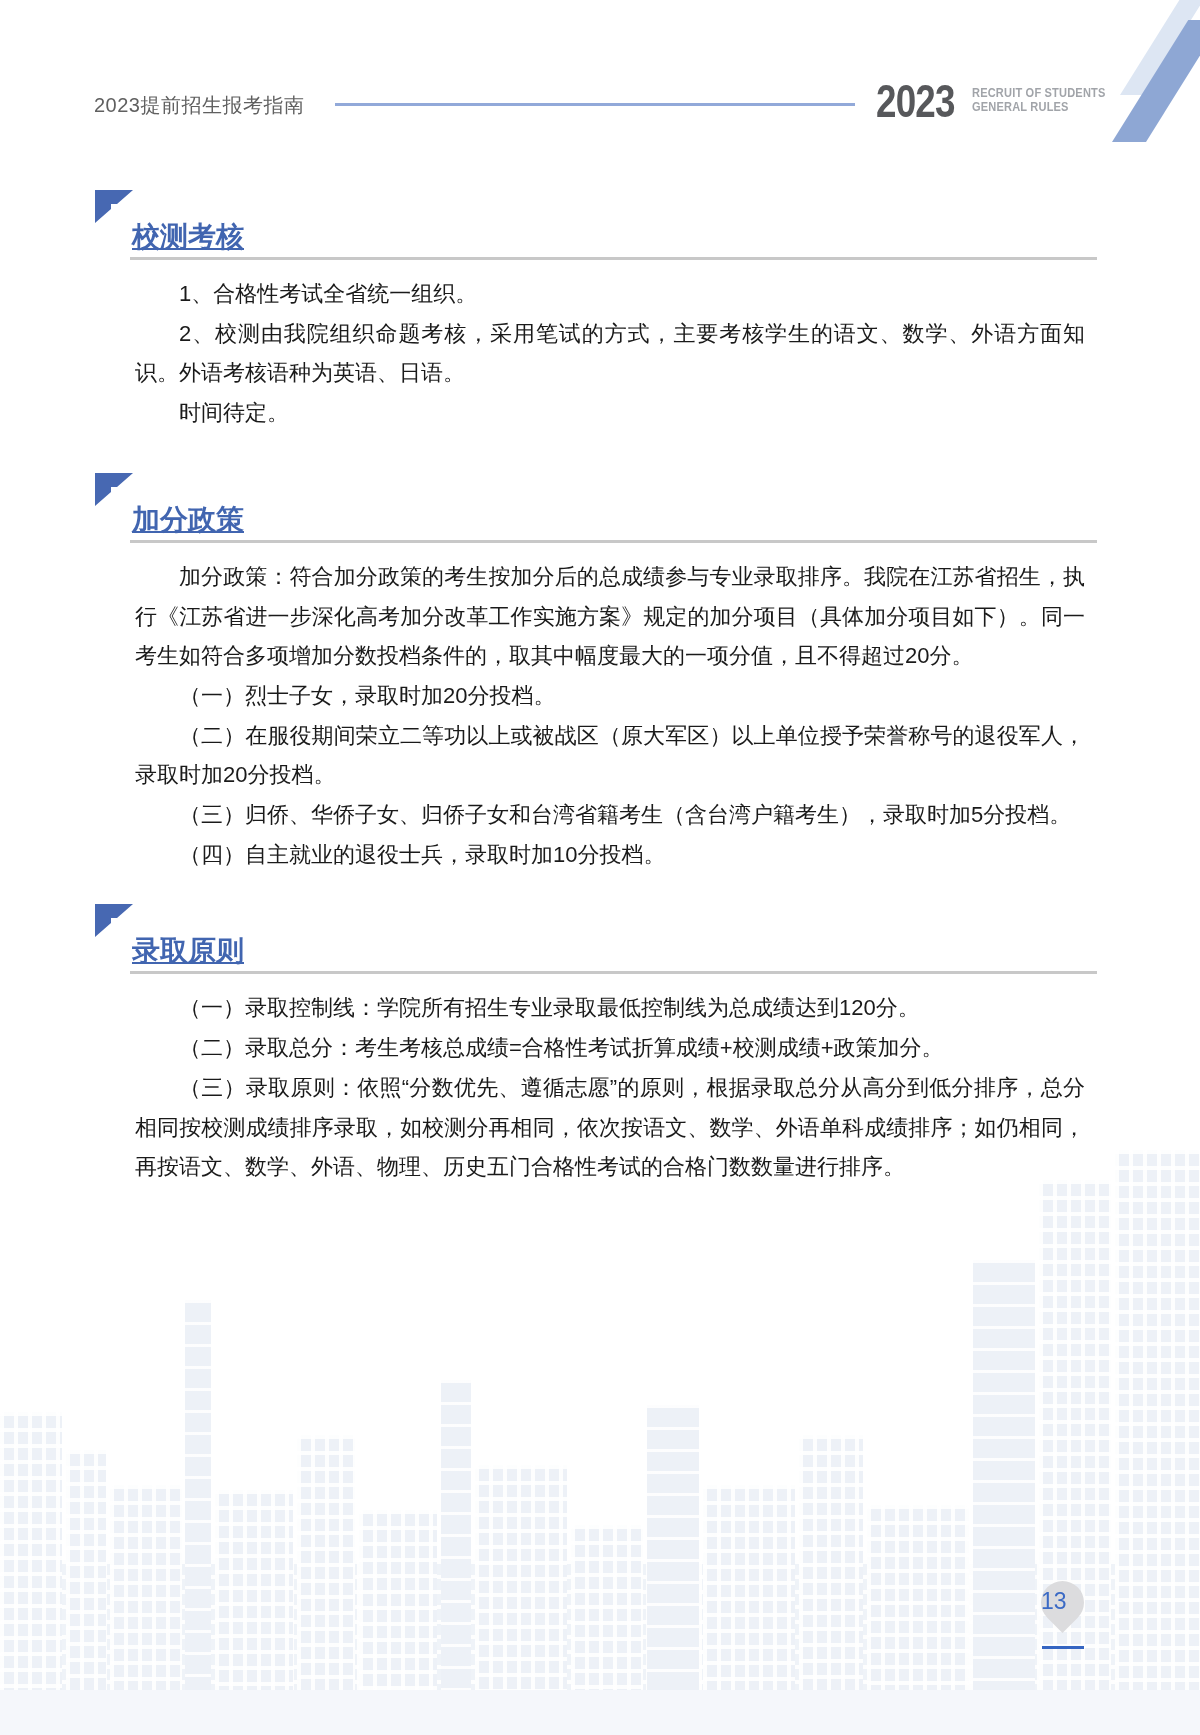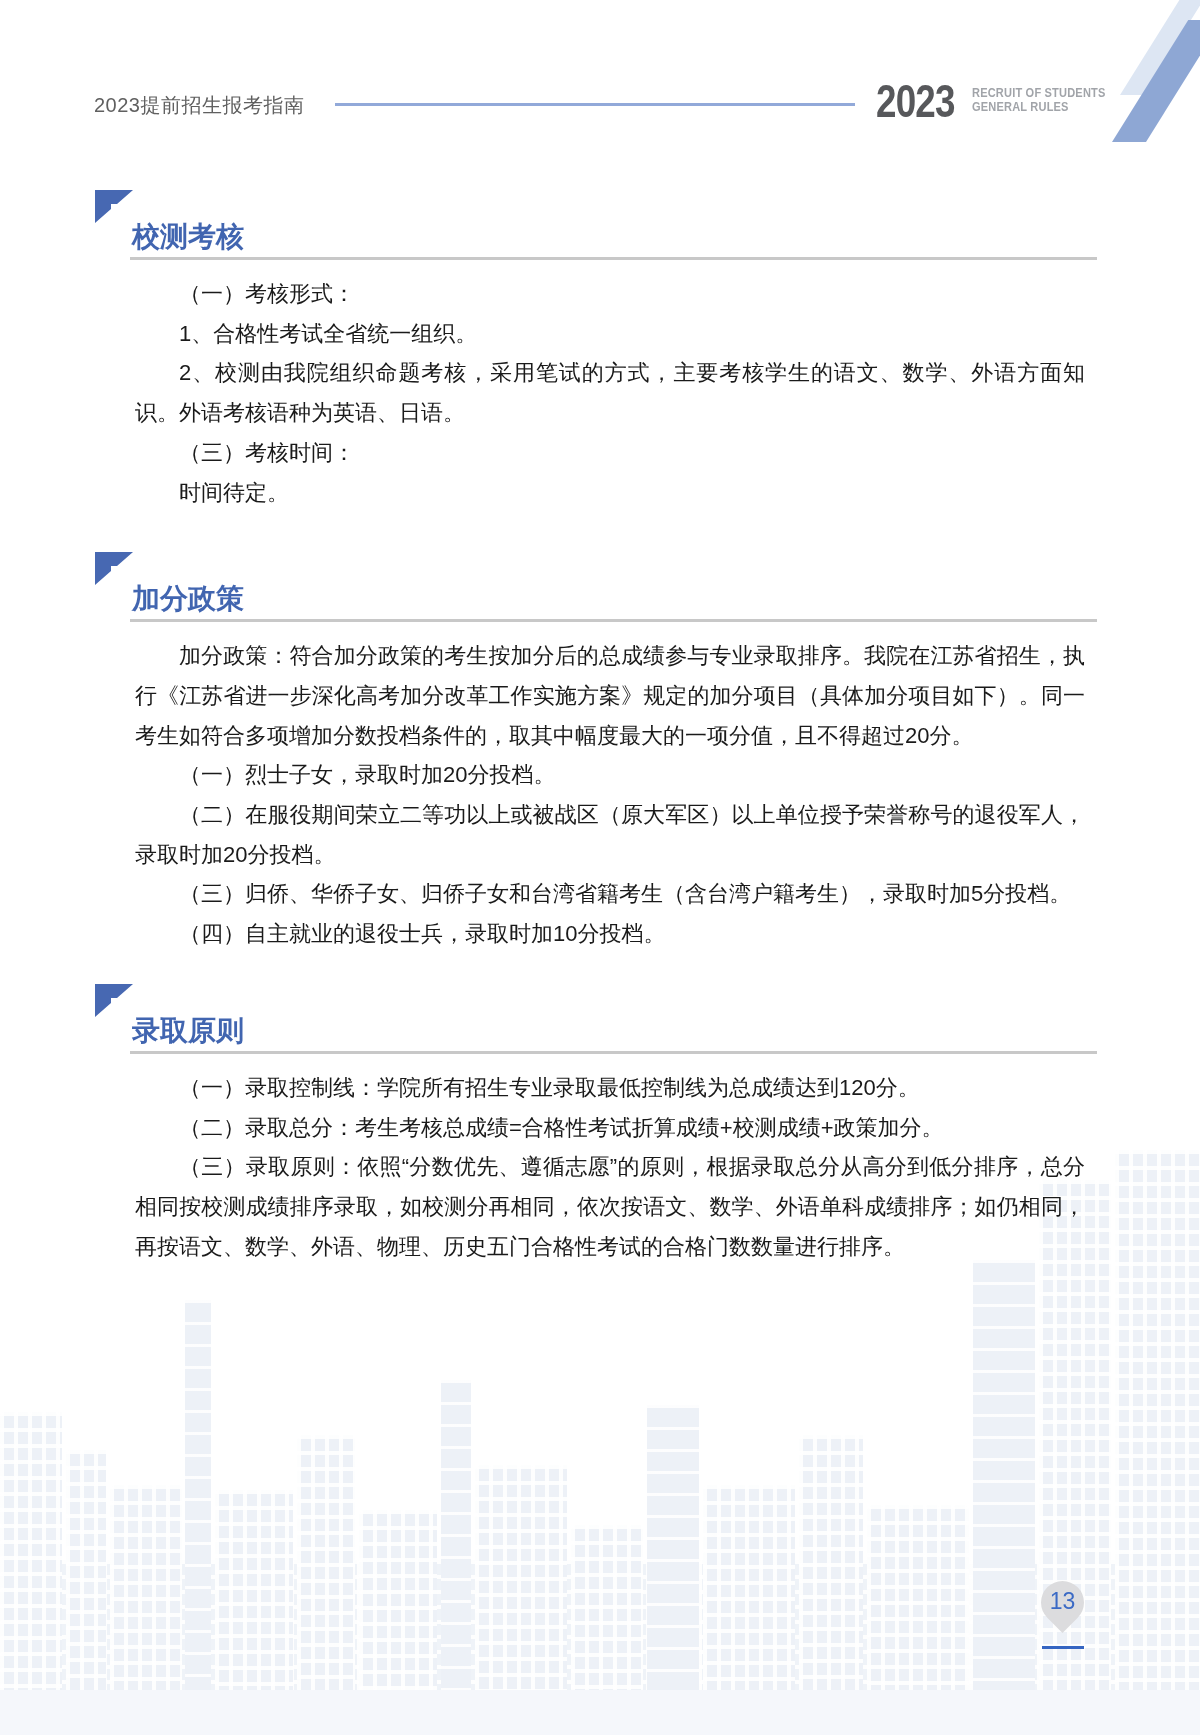--- a/index.html
+++ b/index.html
@@ -22,29 +22,29 @@
     color:#57585b;transform:scaleX(.8);transform-origin:left top;letter-spacing:-1px;z-index:2;}
   .hdr-sub{position:absolute;left:972px;top:86px;font-size:12px;line-height:14px;font-weight:700;
     color:#a1a4a9;letter-spacing:.2px;transform:scaleX(.92);transform-origin:left top;z-index:2;white-space:nowrap;}
   
   .content{position:relative;z-index:1;}
   .spacer-top{height:190px;}
   .section{position:relative;margin-left:95px;width:1002px;}
   .sec-2{margin-top:40px;}
   .sec-3{margin-top:30px;}
   .corner-icon{position:absolute;left:0;top:0;width:38px;height:33px;}
-  .sec-title{margin:0;padding:33px 0 0 37px;font-size:28px;line-height:28px;font-weight:700;color:#4165b0;}
+  .sec-title{margin:0;padding:33px 0 0 37px;font-size:28px;line-height:28px;font-weight:700;color:#4165b0;text-decoration:underline;}
   .sec-rule{height:3px;background:#c8c8c8;margin:6px 0 0 35px;width:967px;}
   .sec-body{margin:14px 0 0 40px;width:950px;font-size:22px;line-height:39.7px;color:#1a1a1a;
     text-align:justify;}
   .sec-body p{margin:0;text-indent:2em;}
   
   .pin{position:absolute;left:1041px;top:1581px;width:43px;height:43px;background:#dcdcde;
     border-radius:50% 50% 50% 0;transform:rotate(-45deg);z-index:1;}
-  .pin-num{position:absolute;left:1041px;top:1588px;width:43px;text-align:center;
+  .pin-num{position:absolute;left:1041px;top:1588px;width:43px;text-align:left;
     font-size:23px;font-weight:500;color:#3b6ac5;z-index:2;}
   .pin-line{position:absolute;left:1042px;top:1646px;width:42px;height:3px;background:#3565c2;z-index:2;}
   
   .watermark{position:absolute;left:0;bottom:0;width:1200px;height:640px;z-index:0;opacity:.55;}
   .bld{position:absolute;bottom:45px;background-color:#dfe7f2;
     background-image:
       repeating-linear-gradient(to bottom, rgba(255,255,255,.95) 0 4px, rgba(255,255,255,0) 4px 16px),
       repeating-linear-gradient(to right, rgba(255,255,255,.95) 0 4px, rgba(255,255,255,0) 4px 14px);}
   .bld.solid{background-image:repeating-linear-gradient(to bottom, rgba(255,255,255,.9) 0 3px, rgba(255,255,255,0) 3px 22px);}
   .base-row{position:absolute;left:0;bottom:45px;width:1200px;height:130px;background-color:#e3eaf4;
@@ -96,24 +96,22 @@
 
   <div class="section sec-1">
     <span class="corner-icon">
       <svg width="38" height="33" viewBox="0 0 38 33">
           <polygon points="0,0 38,0 22,13.9 16,13.9 16,19.1 0,33" fill="#4768b2"></polygon>
         </svg>
     </span>
     <h2 class="sec-title">校测考核</h2>
     <div class="sec-rule"></div>
     <div class="sec-body">
-      <p>（一）考核形式：</p>
       <p>1、合格性考试全省统一组织。</p>
       <p>2、校测由我院组织命题考核，采用笔试的方式，主要考核学生的语文、数学、外语方面知识。外语考核语种为英语、日语。</p>
-      <p>（三）考核时间：</p>
       <p>时间待定。</p>
     </div>
   </div>
 
   <div class="section sec-2">
     <span class="corner-icon">
       <svg width="38" height="33" viewBox="0 0 38 33">
           <polygon points="0,0 38,0 22,13.9 16,13.9 16,19.1 0,33" fill="#4768b2"></polygon>
         </svg>
     </span>

